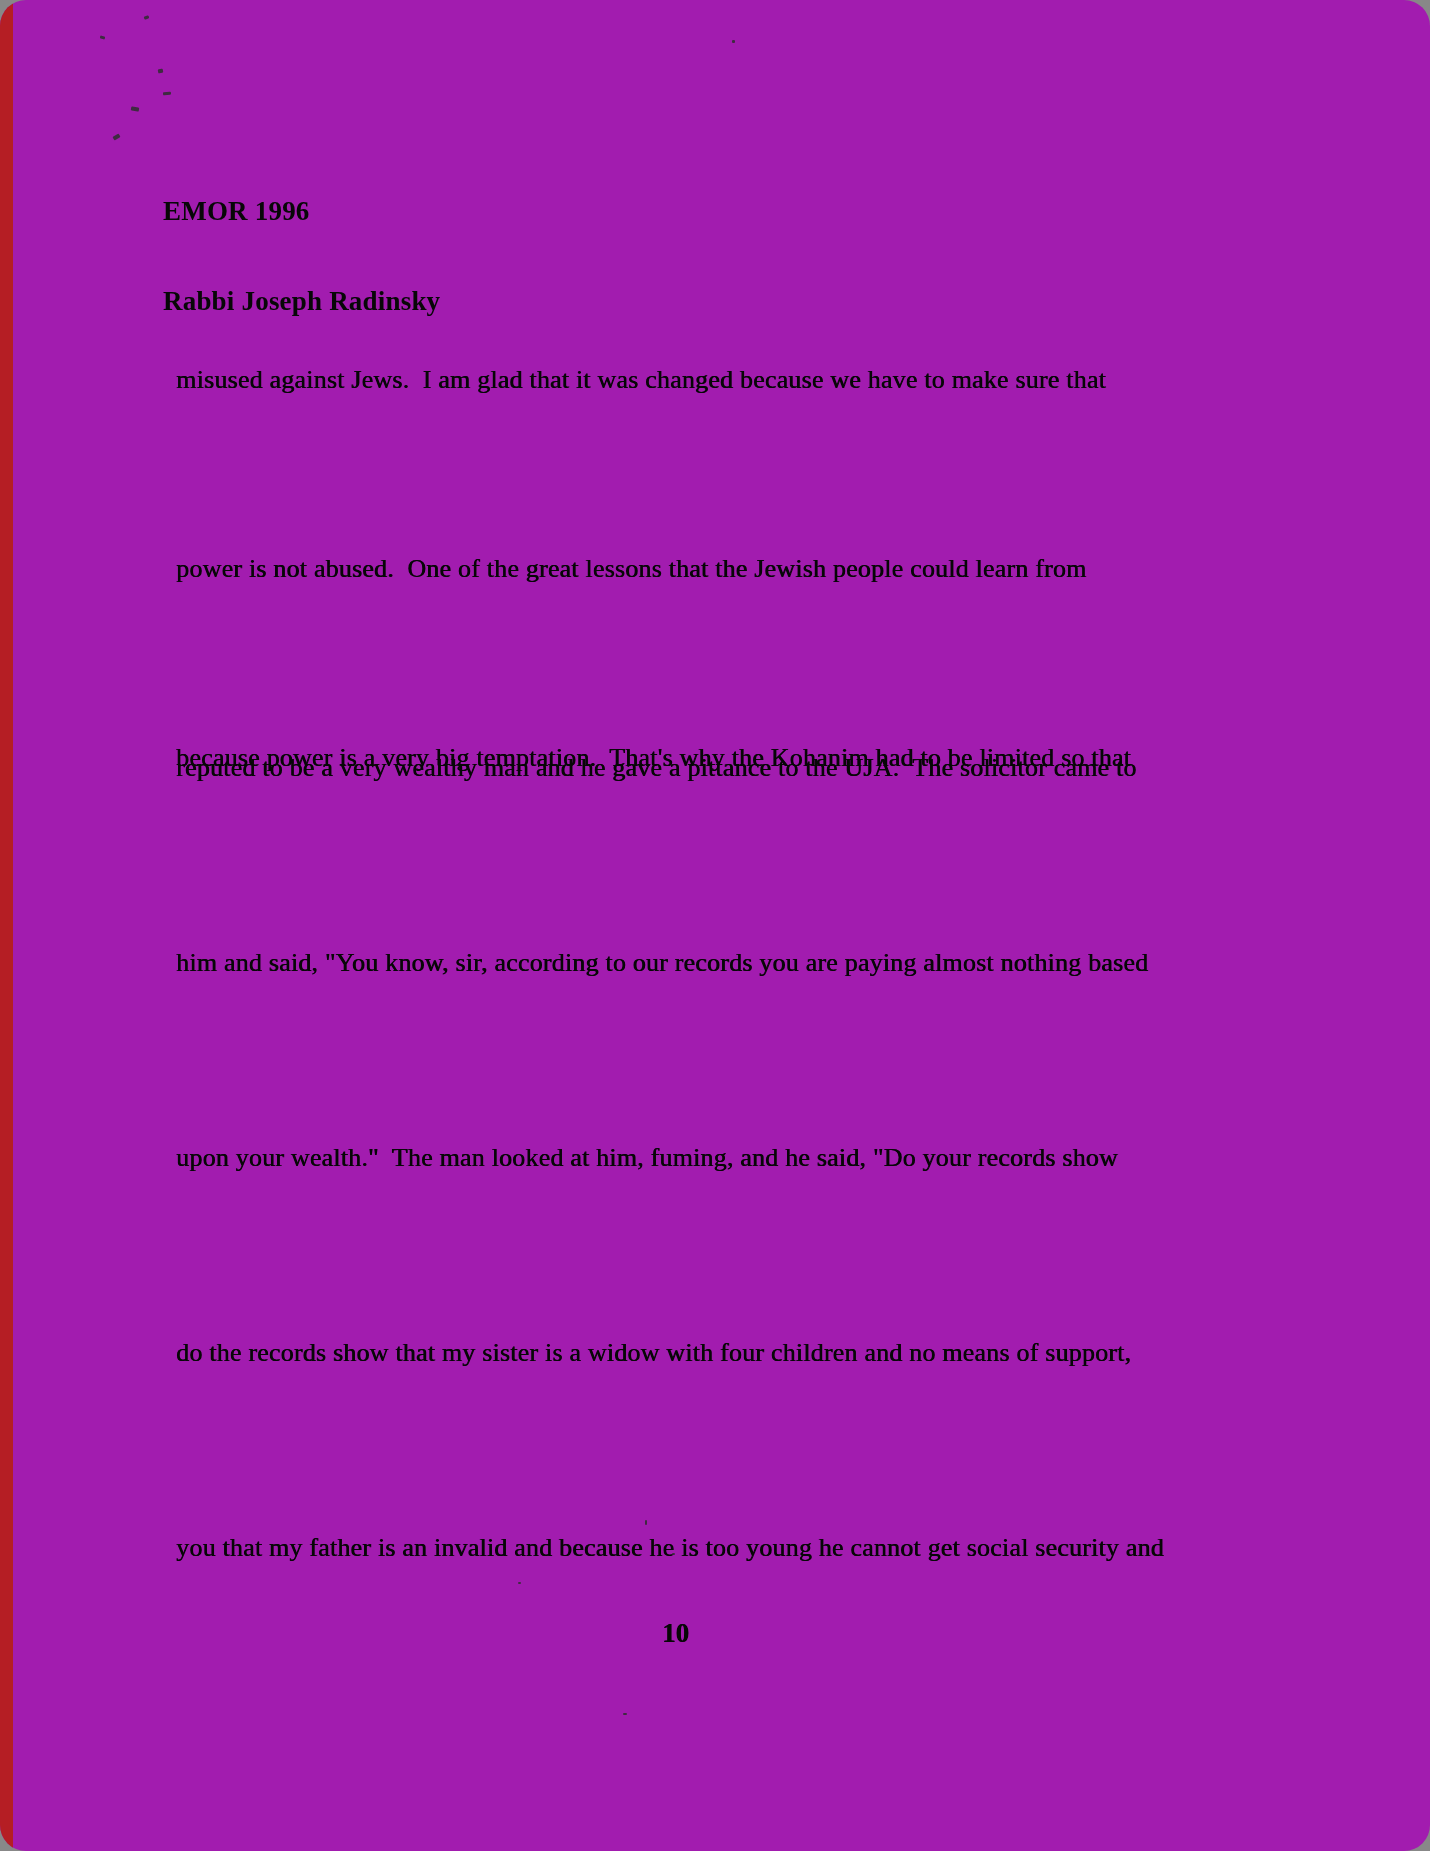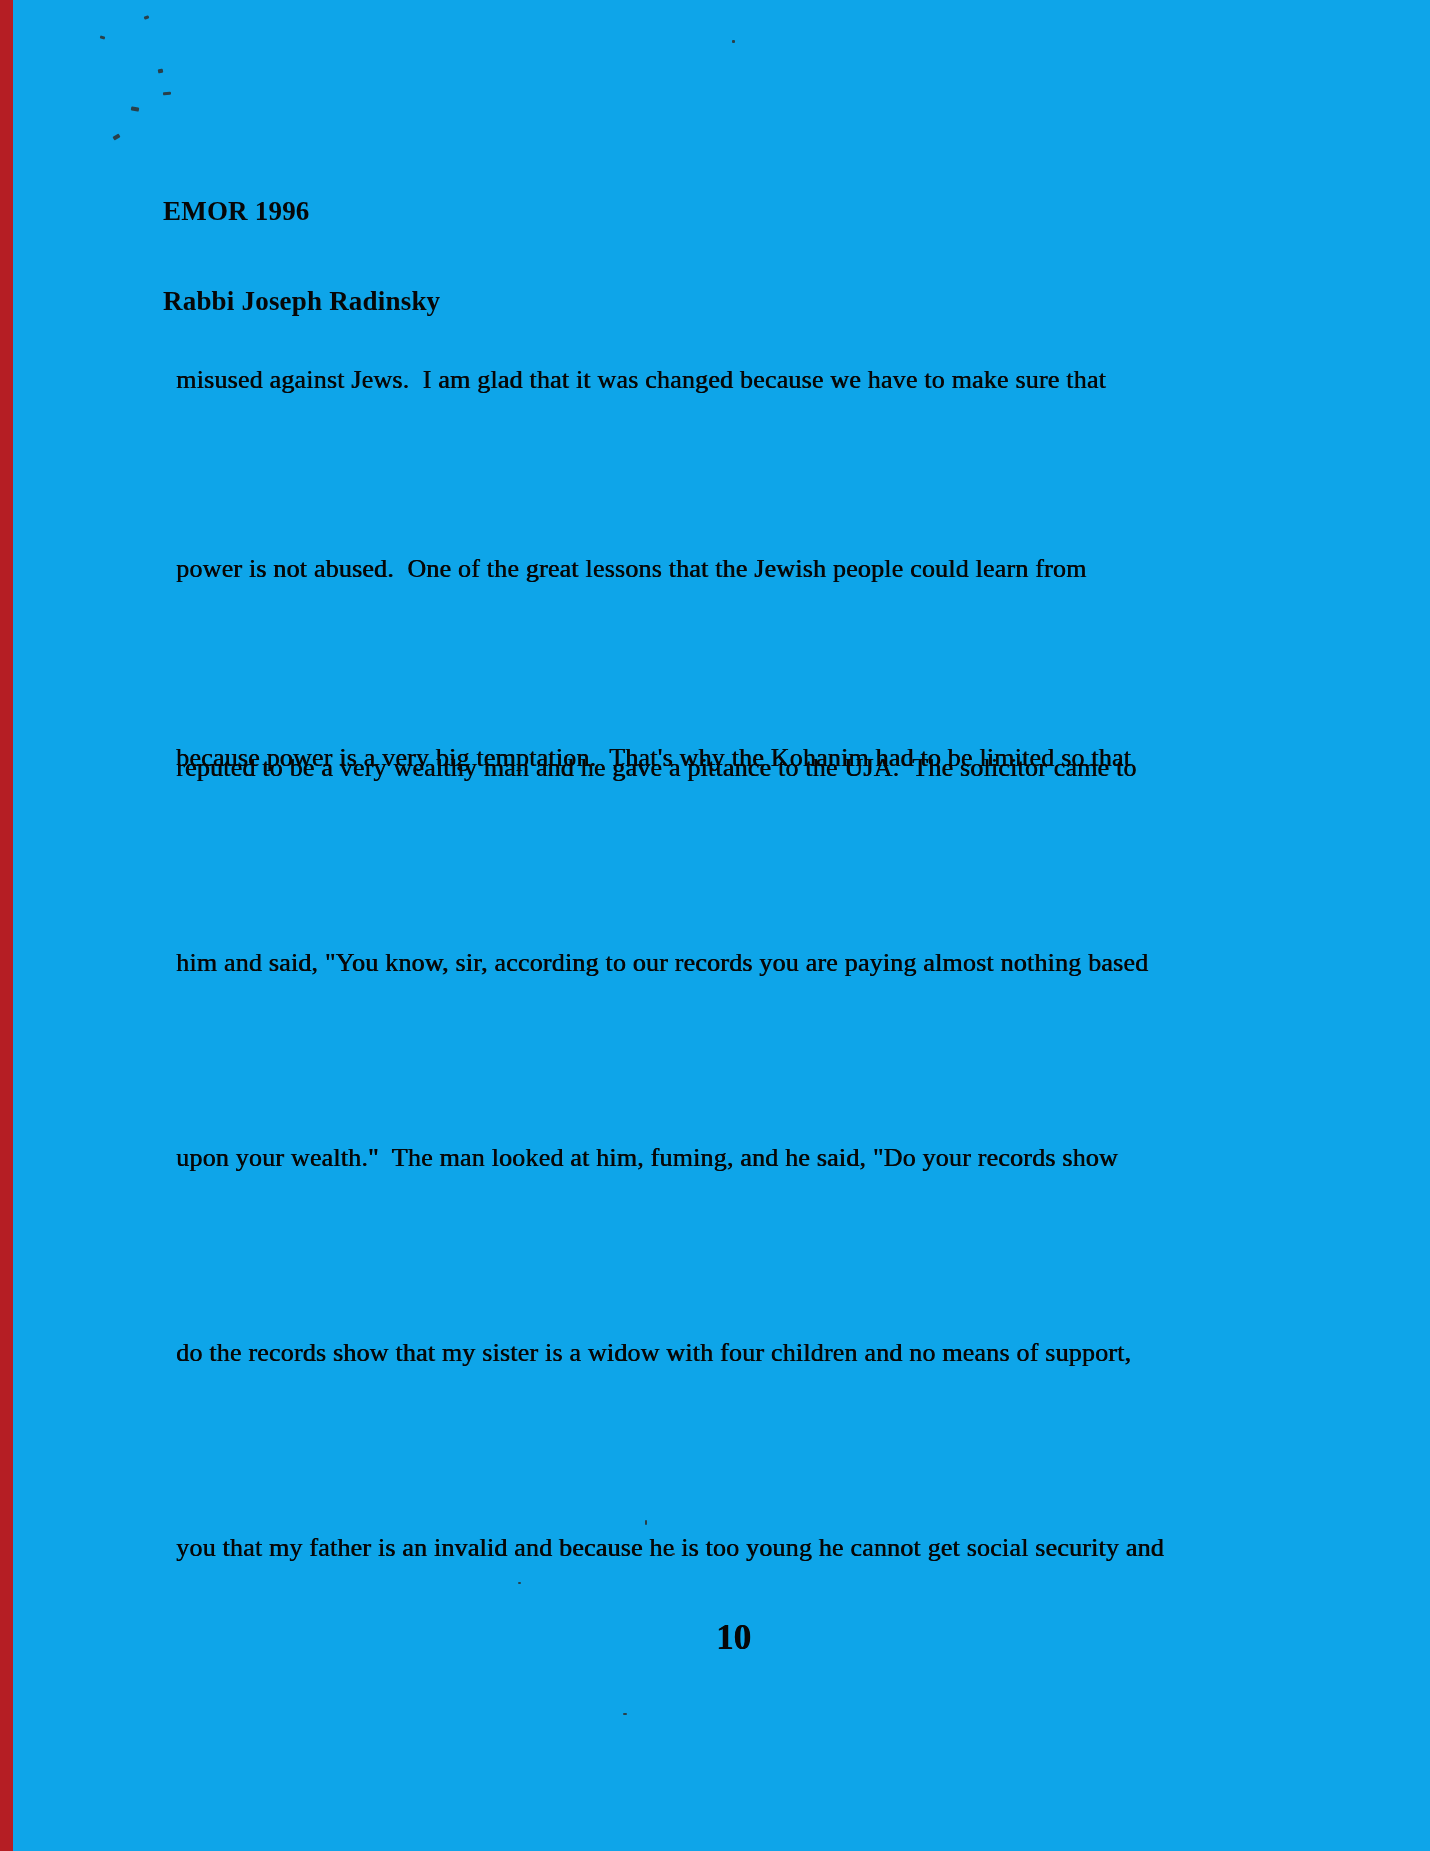--- a/index.html
+++ b/index.html
@@ -40,37 +40,37 @@
     white-space: pre;
     text-shadow: 0.6px 0.3px 0 currentColor;
     letter-spacing: 0.2px;
     margin-left: 28px;
   }
   .para-1 { top: 222px; line-height: 63px; }
   .para-2 { top: 605px; line-height: 65px; }
   .line { white-space: pre; }
   .page-number {
     position: absolute;
-    left: 716px;
+    left: 662px;
     top: 1618px;
-    font-size: 35px;
+    font-size: 27px;
     font-weight: 700;
     text-shadow: 0.5px 0.3px 0 currentColor;
   }
   .speck {
     position: absolute;
     background: #2e2e2e;
     opacity: 0.85;
     border-radius: 1px;
   }
 </style>
 </head>
 <body>
 
-<div class="page" style="background: #0ea5e9;">
+<div class="page" style="background: #a21caf; border-radius: 26px;">
 
   <div class="scan-stripe" style="background: rgb(181, 30, 36);"></div>
 
   <div class="doc-header">
     <div class="line">EMOR 1996</div>
     <div class="line">Rabbi Joseph Radinsky</div>
   </div>
 
   <div class="para para-1">
     <div class="line">misused against Jews.  I am glad that it was changed because we have to make sure that</div>

